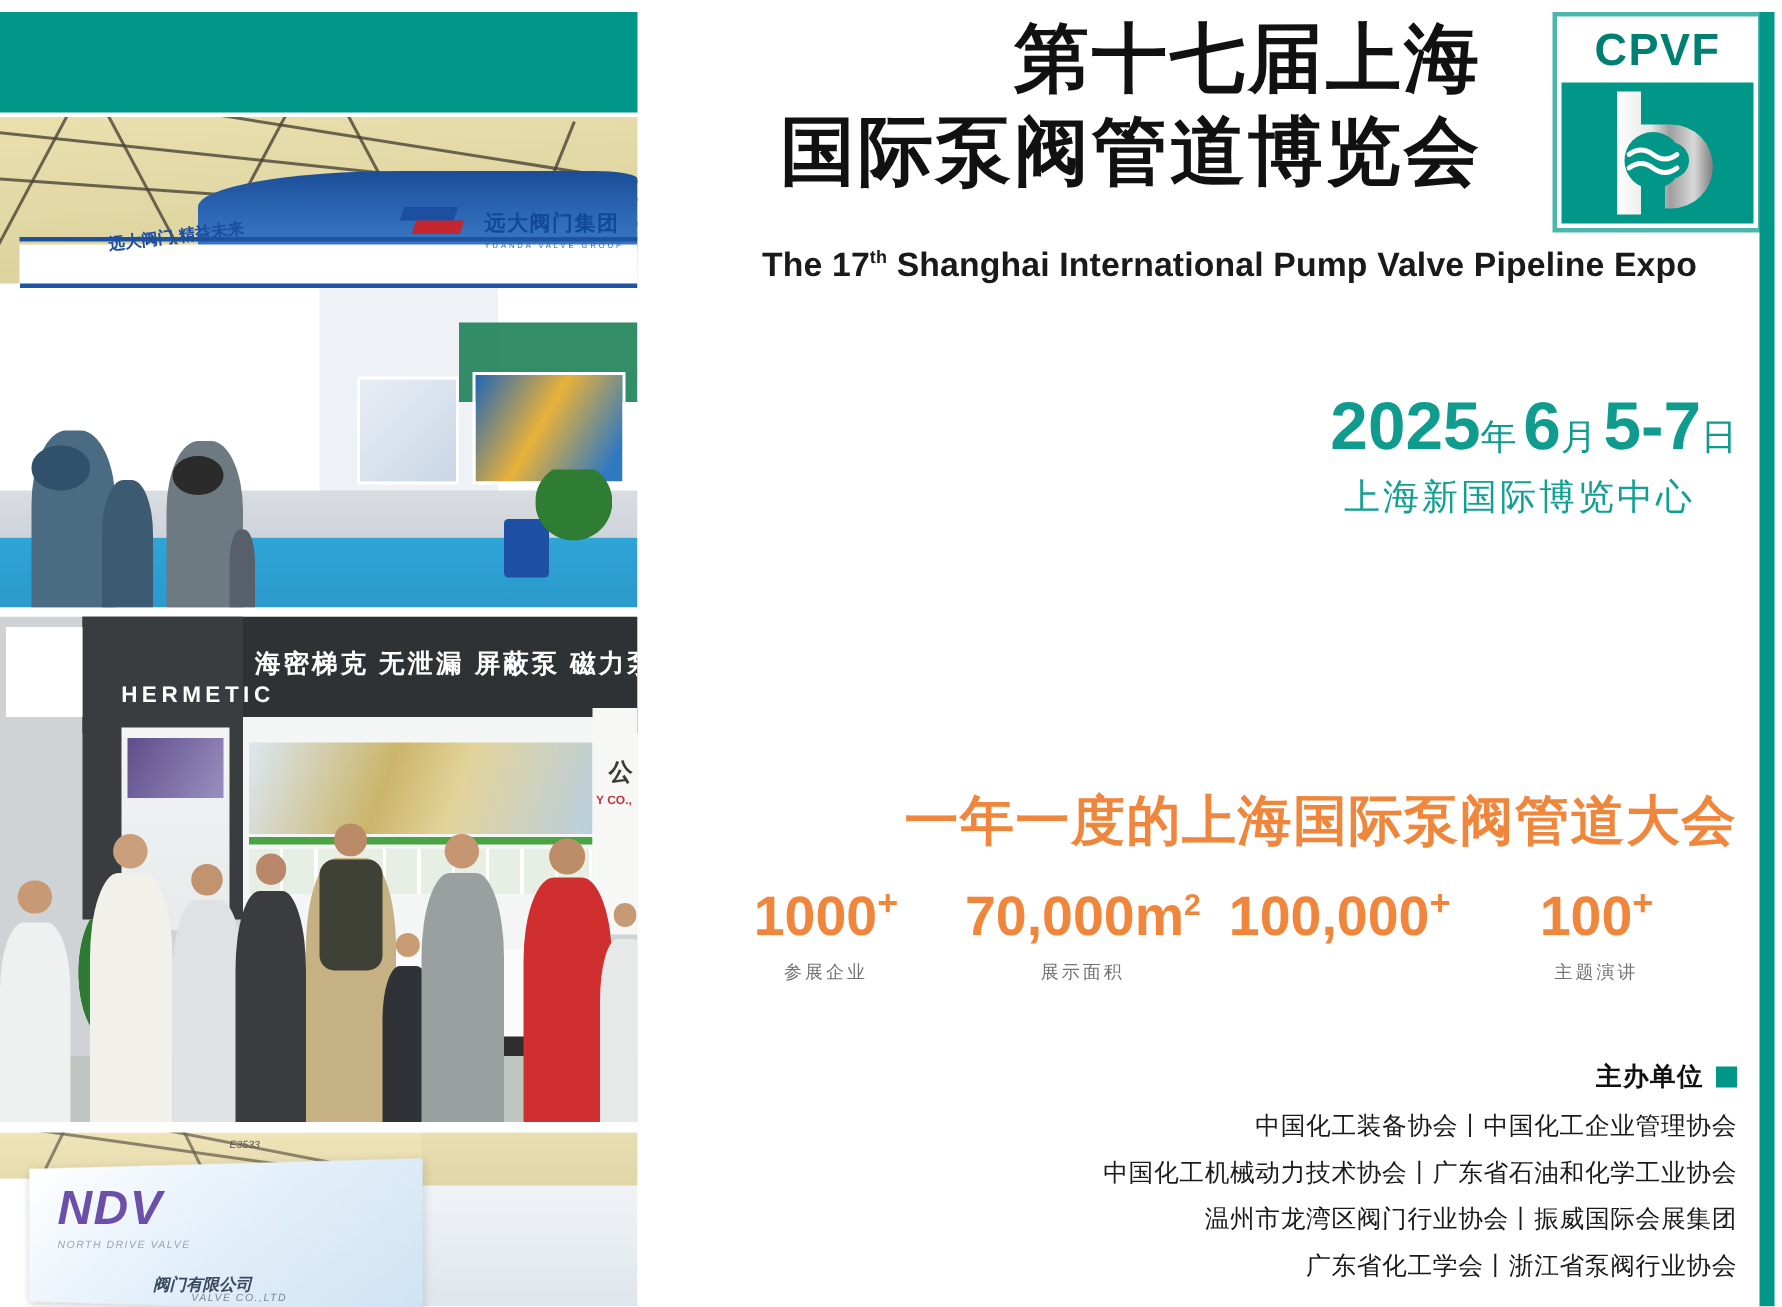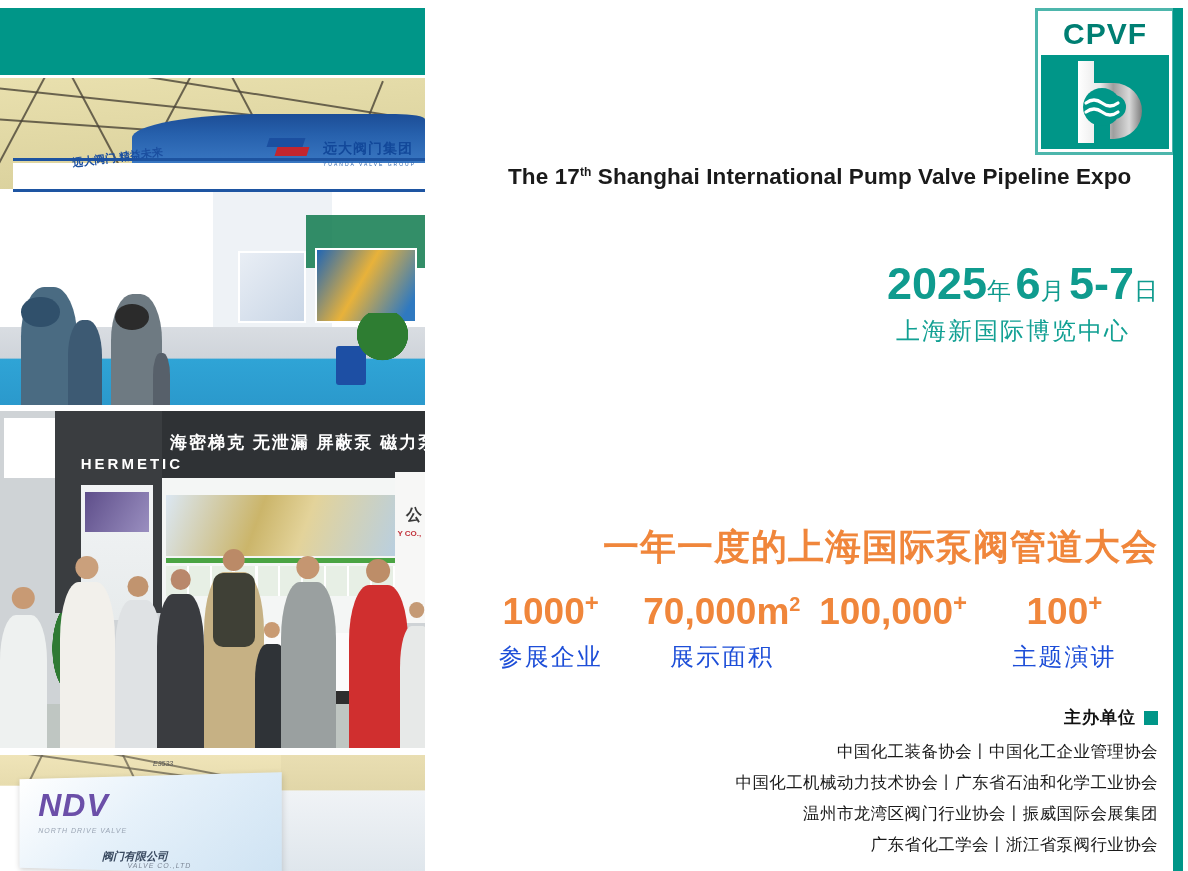--- a/index.html
+++ b/index.html
@@ -135,21 +135,21 @@
       color:#F0863B; letter-spacing:1px; white-space:nowrap;
       font-family:"Liberation Sans","DejaVu Sans",sans-serif; }
 
   .stats { position:absolute; left:25px; top:580px; width:705px; display:flex;
       align-items:flex-start; padding:0 10px; }
   .stat { text-align:center; flex:1 1 0; }
   .stat .num { font-size:37px; font-weight:800; color:#F0863B; line-height:46px; white-space:nowrap;
       font-family:"Liberation Sans","DejaVu Sans",sans-serif; }
   .stat .num sup { font-size:20px; vertical-align:super; font-weight:800; }
   .stat .num .plus { font-size:24px; font-weight:800; vertical-align:super; }
-  .stat .lbl { font-size:24px; color:#1d4ed8; letter-spacing:2px; margin-top:6px; white-space:nowrap; }
+  .stat .lbl { font-size:12px; color:#737373; letter-spacing:2px; margin-top:6px; white-space:nowrap; }
 
   
   .org-head { position:absolute; right:30px; top:706px; display:flex; align-items:center;
       justify-content:flex-end; gap:8px; }
   .org-head .t { font-size:17px; font-weight:700; color:#111; letter-spacing:1px;margin-left:16px; }
   .org-head .sq { width:14px; height:14px; background:#009688; display:block; }
   .org-list { position:absolute; right:30px; top:736px; text-align:right; }
   .org-list div { font-size:16.5px; color:#1a1a1a; line-height:31px; letter-spacing:.4px; white-space:nowrap; }
 
   
@@ -281,20 +281,24 @@
       <div class="p3-ndv">NDV</div>
       <div class="p3-ndvsub">NORTH DRIVE VALVE</div>
       <div class="p3-cn">阀门有限公司</div>
       <div class="p3-cn2">VALVE CO.,LTD</div>
     </div>
   </div>
 </div>
 
 <div id="right-column">
 
+  <div class="title-wrap">
+    <div class="title-cn">第十七届上海</div>
+    <div class="title-cn">国际泵阀管道博览会</div>
+  </div>
 
   <div class="logo">
     <div class="logo-text">CPVF</div>
     <div class="logo-mark">
       <svg width="78" height="86" viewBox="0 0 78 86" aria-hidden="true">
         <defs>
           <linearGradient id="sil" x1="0" y1="0" x2="1" y2="0">
             <stop offset="0%" stop-color="#ffffff"></stop>
             <stop offset="35%" stop-color="#e8e8e8"></stop>
             <stop offset="55%" stop-color="#9e9e9e"></stop>

